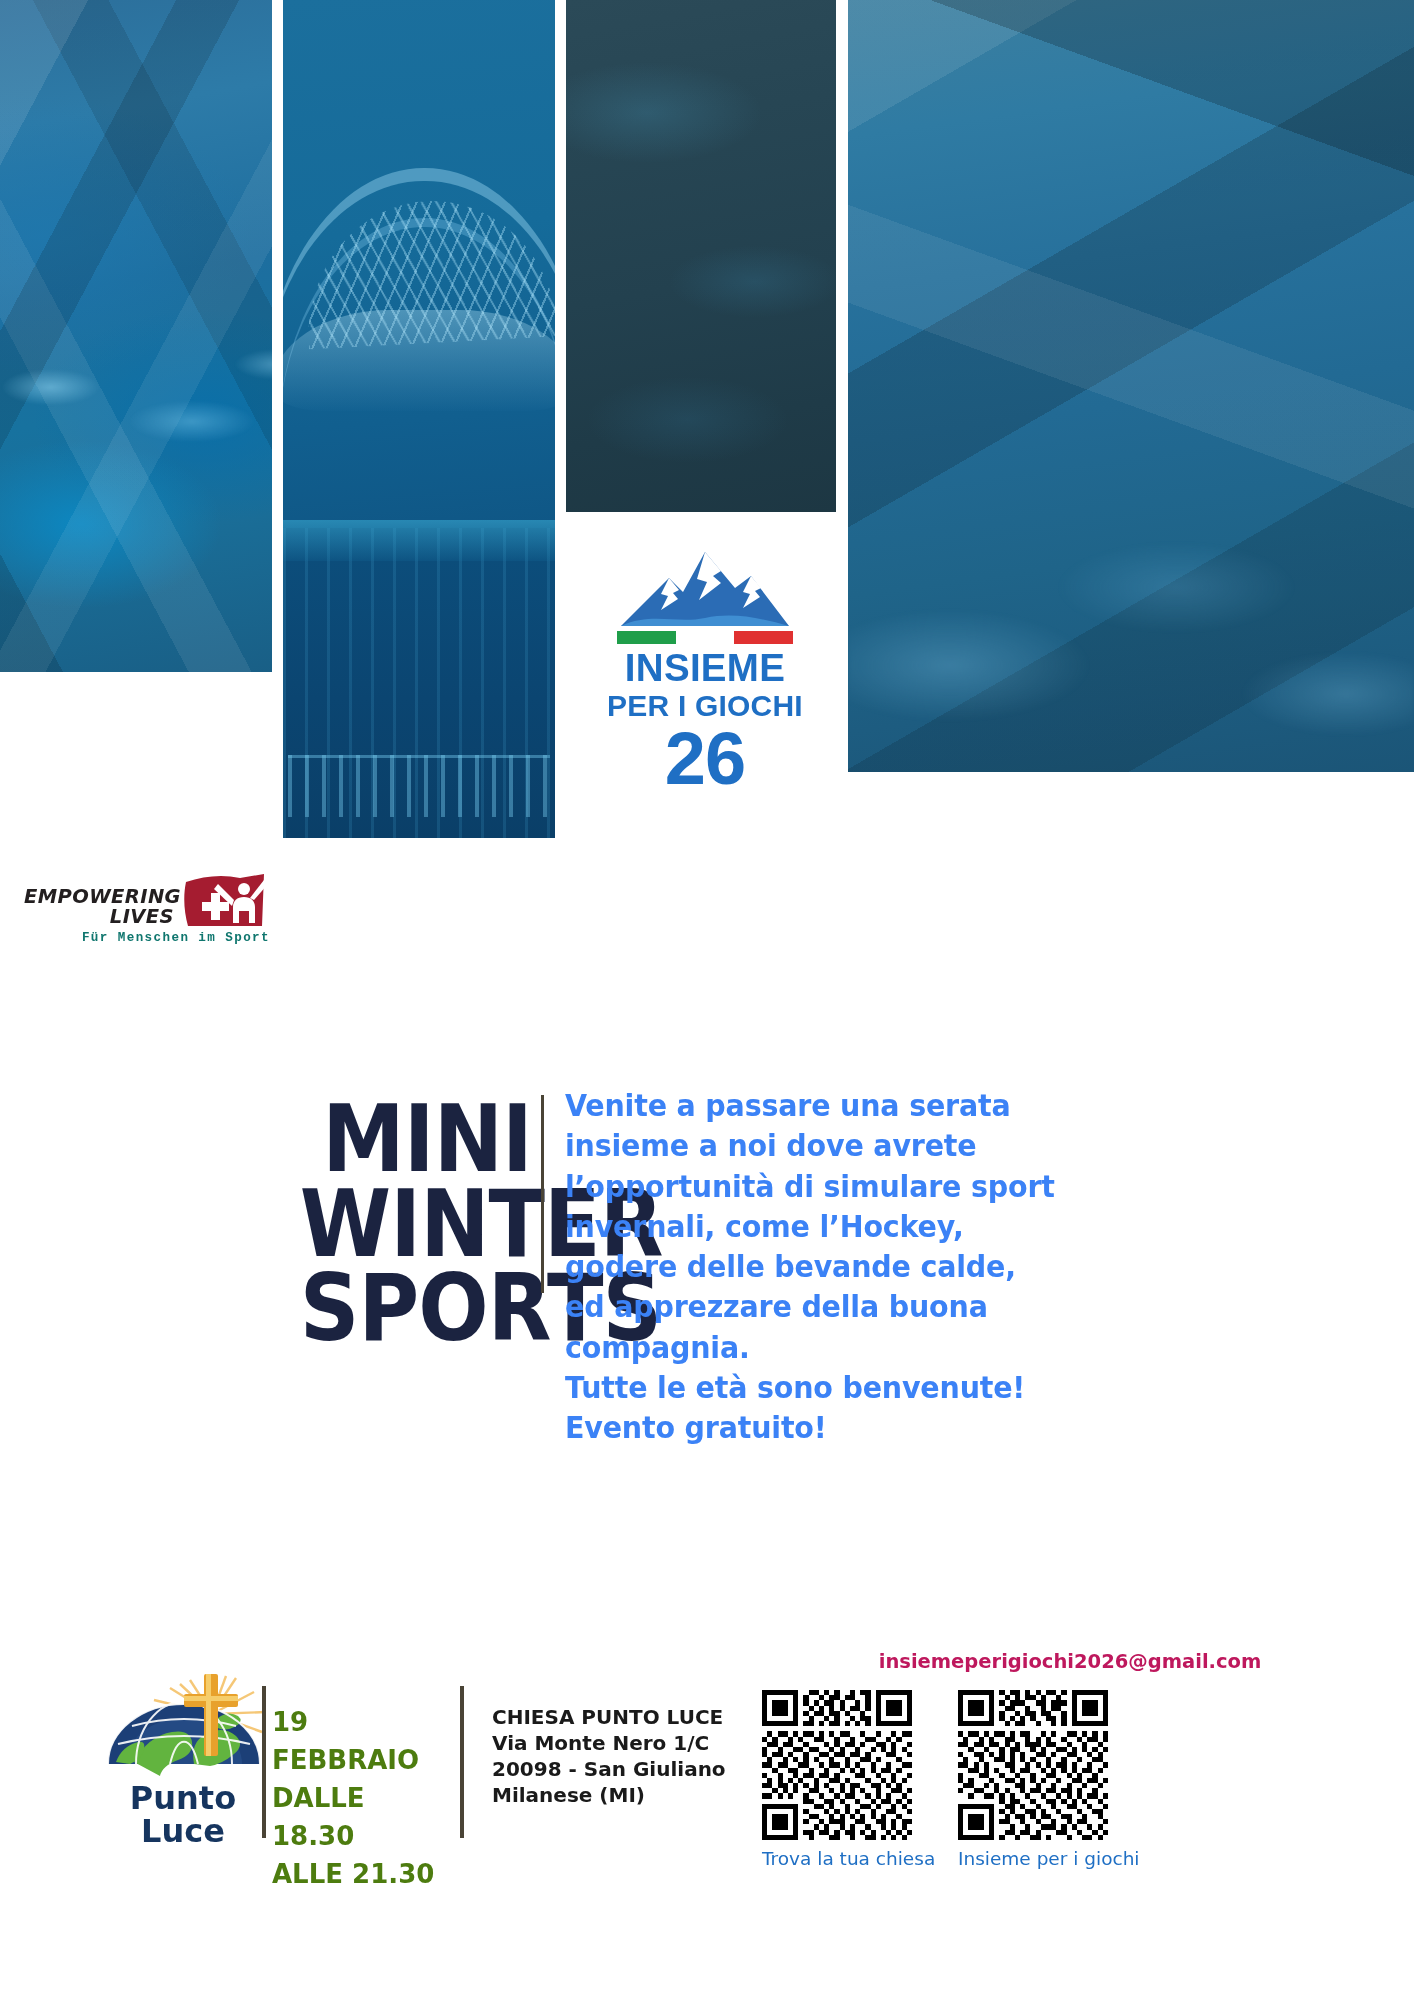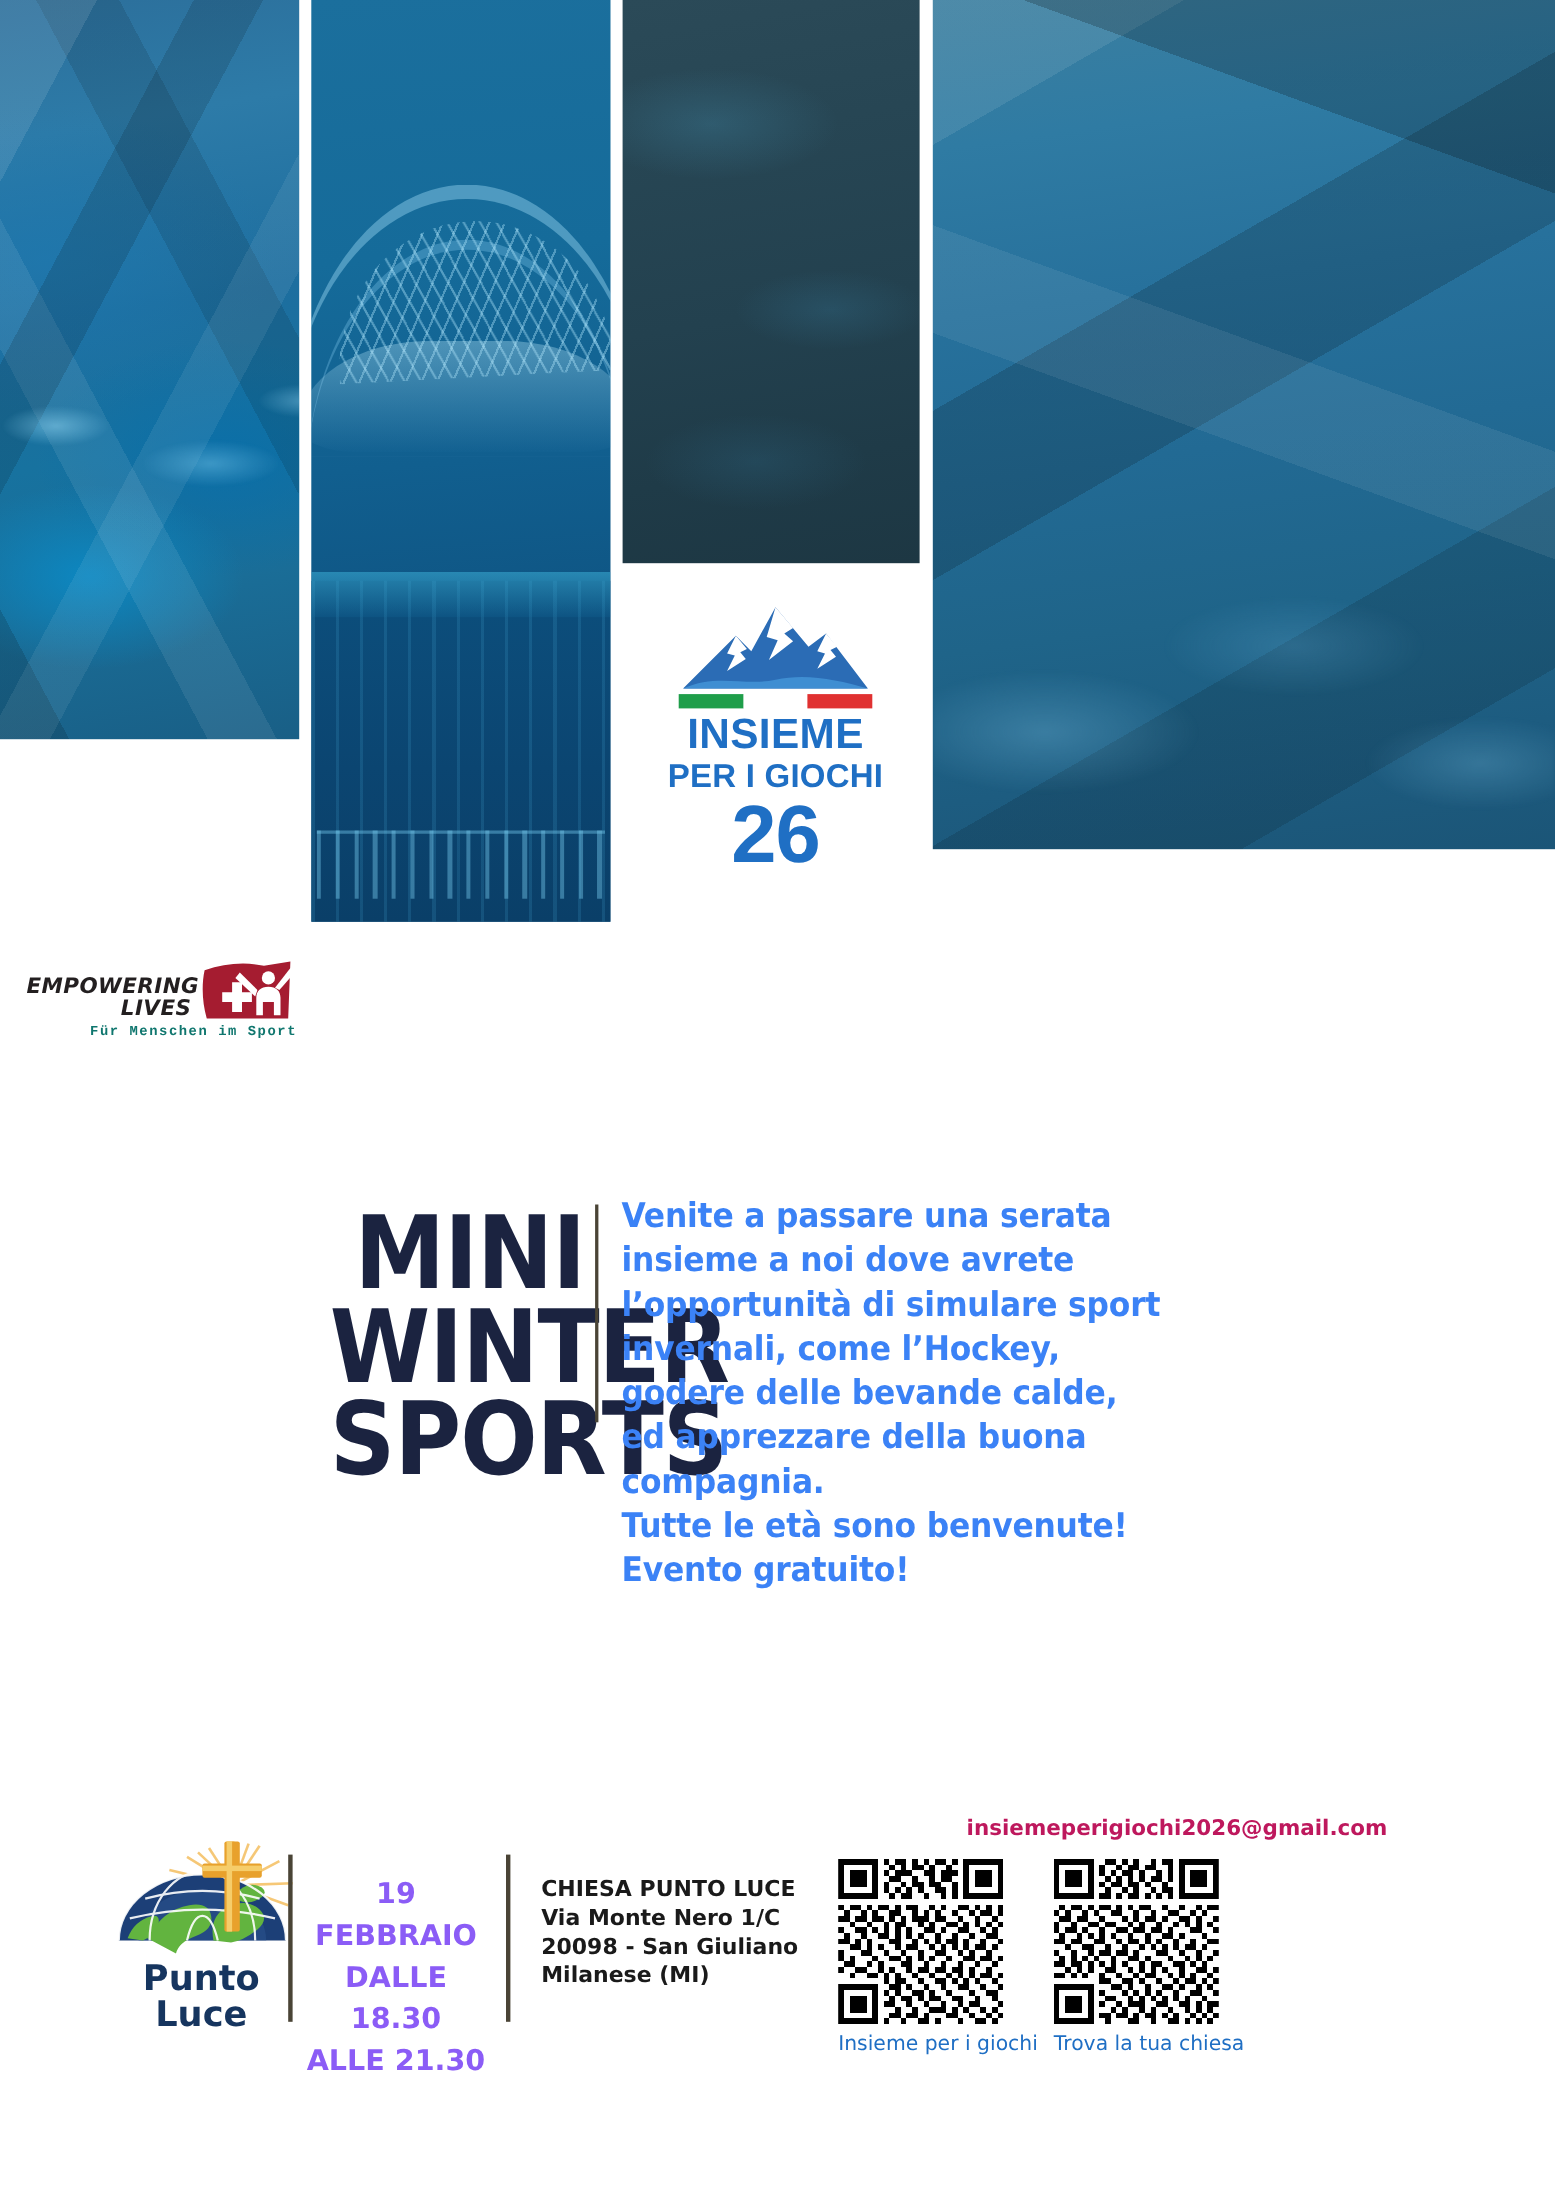--- a/index.html
+++ b/index.html
@@ -145,22 +145,22 @@
 
   .punto{position:absolute;left:88px;top:16px;width:190px;text-align:center;}
   .punto svg{display:block;margin:0 auto;}
   .punto-t1,.punto-t2{font-weight:800;color:#16355f;font-size:32px;line-height:1.0;
     font-family:"DejaVu Sans", sans-serif;}
   .punto-t2{margin-top:1px;}
 
   .vdiv-a{position:absolute;left:262px;top:36px;width:4px;height:152px;background:#4a4436;}
   .vdiv-b{position:absolute;left:460px;top:36px;width:4px;height:152px;background:#4a4436;}
 
-  .datecol{position:absolute;left:272px;top:54px;width:176px;text-align:center;
-    color:#8b5cf6;font-weight:800;font-family:"DejaVu Sans", sans-serif;}
+  .datecol{position:absolute;left:272px;top:54px;width:176px;text-align:left;
+    color:#4d7c0f;font-weight:800;font-family:"DejaVu Sans", sans-serif;}
   .datecol div{font-size:26px;line-height:1.46;}
 
   .addrcol{position:absolute;left:492px;top:54px;width:280px;
     color:#1a1a1a;font-weight:800;font-family:"DejaVu Sans", sans-serif;}
   .addrcol div{font-size:20px;line-height:1.30;}
 
   .email{position:absolute;left:770px;top:0px;width:600px;text-align:center;
     font-size:19.5px;font-weight:700;color:#be185d;font-family:"DejaVu Sans", sans-serif;}
 
   .qrwrap{position:absolute;left:762px;top:40px;width:600px;
@@ -312,20 +312,60 @@
   <div class="email">insiemeperigiochi2026@gmail.com</div>
 
   <div class="qrwrap">
     <div class="qritem">
       <svg class="qrbox" viewBox="0 0 29 29" shape-rendering="crispEdges">
         <rect width="29" height="29" fill="#fff"></rect>
         <g fill="#000">
           <path d="M0 0h7v7H0z M1 1v5h5V1z M2 2h3v3H2z"></path>
           <path d="M22 0h7v7h-7z M23 1v5h5V1z M24 2h3v3h-3z"></path>
           <path d="M0 22h7v7H0z M1 23v5h5v-5z M2 24h3v3H2z"></path>
+          <path d="M9 0h2v1H9z M12 0h1v1h-1z M14 0h1v2h-1z M17 0h1v1h-1z M19 0h2v1h-2z"></path>
+          <path d="M8 1h1v2H8z M11 1h1v1h-1z M13 1h1v1h-1z M16 1h2v1h-2z M20 1h1v1h-1z"></path>
+          <path d="M10 2h1v1h-1z M12 2h2v1h-2z M15 2h1v2h-1z M18 2h1v1h-1z M20 2h1v2h-1z"></path>
+          <path d="M9 3h1v1H9z M11 3h1v2h-1z M13 3h1v1h-1z M17 3h2v1h-2z"></path>
+          <path d="M8 4h1v1H8z M10 4h1v1h-1z M13 4h2v1h-2z M16 4h1v1h-1z M19 4h1v2h-1z"></path>
+          <path d="M9 5h1v2H9z M12 5h1v1h-1z M14 5h1v1h-1z M17 5h1v1h-1z M20 5h1v1h-1z"></path>
+          <path d="M8 6h1v1H8z M11 6h1v1h-1z M13 6h2v1h-2z M16 6h1v1h-1z M18 6h1v1h-1z M20 6h1v1h-1z"></path>
+          <path d="M1 8h1v1H1z M3 8h2v1H3z M6 8h1v1H6z M8 8h2v1H8z M11 8h1v1h-1z M13 8h1v1h-1z M15 8h2v1h-2z M19 8h1v1h-1z M22 8h1v1h-1z M25 8h1v1h-1z M27 8h2v1h-2z"></path>
+          <path d="M0 9h1v1H0z M2 9h1v2H2z M5 9h1v1H5z M7 9h1v1H7z M10 9h2v1h-2z M14 9h1v2h-1z M17 9h1v1h-1z M20 9h2v1h-2z M24 9h1v1h-1z M26 9h1v1h-1z"></path>
+          <path d="M1 10h1v1H1z M4 10h2v1H4z M8 10h1v1H8z M12 10h1v1h-1z M16 10h2v1h-2z M19 10h1v1h-1z M22 10h2v1h-2z M25 10h1v2h-1z M28 10h1v1h-1z"></path>
+          <path d="M0 11h1v2H0z M3 11h1v1H3z M6 11h2v1H6z M9 11h2v1H9z M13 11h1v1h-1z M15 11h1v1h-1z M18 11h1v2h-1z M21 11h1v1h-1z M23 11h1v1h-1z M27 11h1v1h-1z"></path>
+          <path d="M2 12h2v1H2z M5 12h1v1H5z M8 12h1v2H8z M11 12h2v1h-2z M14 12h2v1h-2z M17 12h1v1h-1z M20 12h1v1h-1z M24 12h2v1h-2z M28 12h1v1h-1z"></path>
+          <path d="M1 13h1v1H1z M4 13h1v2H4z M6 13h1v1H6z M10 13h1v1h-1z M13 13h1v1h-1z M16 13h1v2h-1z M19 13h2v1h-2z M22 13h1v1h-1z M26 13h1v1h-1z"></path>
+          <path d="M0 14h2v1H0z M3 14h1v1H3z M7 14h2v1H7z M11 14h1v1h-1z M13 14h2v1h-2z M18 14h1v1h-1z M21 14h1v2h-1z M24 14h1v1h-1z M27 14h2v1h-2z"></path>
+          <path d="M2 15h1v1H2z M5 15h2v1H5z M9 15h1v1H9z M12 15h1v2h-1z M15 15h1v1h-1z M17 15h1v1h-1z M19 15h1v1h-1z M23 15h2v1h-2z M26 15h1v1h-1z"></path>
+          <path d="M0 16h1v1H0z M3 16h1v2H3z M6 16h1v1H6z M8 16h2v1H8z M11 16h1v1h-1z M14 16h1v1h-1z M18 16h2v1h-2z M22 16h1v1h-1z M25 16h1v2h-1z M28 16h1v1h-1z"></path>
+          <path d="M1 17h1v2H1z M5 17h1v1H5z M7 17h1v1H7z M10 17h1v2h-1z M13 17h2v1h-2z M16 17h1v1h-1z M20 17h1v1h-1z M23 17h1v1h-1z M27 17h1v1h-1z"></path>
+          <path d="M0 18h1v1H0z M3 18h2v1H3z M6 18h1v2H6z M8 18h1v1H8z M12 18h1v1h-1z M15 18h1v2h-1z M17 18h2v1h-2z M21 18h2v1h-2z M24 18h1v1h-1z M26 18h1v1h-1z"></path>
+          <path d="M2 19h1v1H2z M4 19h1v1H4z M9 19h2v1H9z M13 19h1v1h-1z M17 19h1v1h-1z M19 19h1v1h-1z M22 19h1v2h-1z M25 19h2v1h-2z M28 19h1v1h-1z"></path>
+          <path d="M0 20h2v1H0z M3 20h1v1H3z M5 20h1v1H5z M8 20h1v2H8z M11 20h1v1h-1z M14 20h1v1h-1z M16 20h2v1h-2z M20 20h1v1h-1z M24 20h1v1h-1z M27 20h1v1h-1z"></path>
+          <path d="M9 21h1v1H9z M12 21h2v1h-2z M15 21h1v1h-1z M18 21h1v1h-1z M21 21h1v1h-1z M23 21h2v1h-2z M26 21h1v1h-1z M28 21h1v1h-1z"></path>
+          <path d="M10 22h2v1h-2z M13 22h1v1h-1z M16 22h1v2h-1z M19 22h2v1h-2z M22 22h1v1h-1z M25 22h1v1h-1z M27 22h1v1h-1z"></path>
+          <path d="M8 23h1v1H8z M12 23h1v1h-1z M14 23h1v1h-1z M18 23h1v1h-1z M21 23h1v2h-1z M24 23h2v1h-2z M28 23h1v1h-1z"></path>
+          <path d="M9 24h2v1H9z M13 24h1v2h-1z M15 24h1v1h-1z M17 24h1v1h-1z M19 24h1v1h-1z M23 24h1v1h-1z M26 24h1v1h-1z"></path>
+          <path d="M8 25h1v1H8z M11 25h1v1h-1z M14 25h2v1h-2z M18 25h2v1h-2z M22 25h2v1h-2z M25 25h1v2h-1z M27 25h2v1h-2z"></path>
+          <path d="M10 26h1v1h-1z M12 26h1v1h-1z M15 26h1v1h-1z M17 26h1v1h-1z M20 26h1v1h-1z M23 26h1v1h-1z M27 26h1v1h-1z"></path>
+          <path d="M8 27h2v1H8z M11 27h2v1h-2z M14 27h1v1h-1z M16 27h2v1h-2z M19 27h1v1h-1z M21 27h1v1h-1z M24 27h1v1h-1z M26 27h1v1h-1z M28 27h1v1h-1z"></path>
+          <path d="M9 28h1v1H9z M13 28h2v1h-2z M17 28h1v1h-1z M20 28h2v1h-2z M23 28h1v1h-1z M25 28h1v1h-1z M27 28h1v1h-1z"></path>
+        </g>
+      </svg>
+      <div class="qrcap">Trova la tua chiesa</div>
+    </div>
+
+    <div class="qritem">
+      <svg class="qrbox" viewBox="0 0 29 29" shape-rendering="crispEdges">
+        <rect width="29" height="29" fill="#fff"></rect>
+        <g fill="#000">
+          <path d="M0 0h7v7H0z M1 1v5h5V1z M2 2h3v3H2z"></path>
+          <path d="M22 0h7v7h-7z M23 1v5h5V1z M24 2h3v3h-3z"></path>
+          <path d="M0 22h7v7H0z M1 23v5h5v-5z M2 24h3v3H2z"></path>
           <path d="M8 0h1v1H8z M10 0h2v1h-2z M13 0h1v2h-1z M15 0h1v1h-1z M17 0h2v1h-2z M20 0h1v1h-1z"></path>
           <path d="M9 1h1v1H9z M11 1h1v2h-1z M14 1h1v1h-1z M16 1h1v1h-1z M19 1h1v2h-1z"></path>
           <path d="M8 2h1v1H8z M10 2h1v1h-1z M12 2h1v1h-1z M15 2h2v1h-2z M18 2h1v1h-1z M20 2h1v1h-1z"></path>
           <path d="M9 3h2v1H9z M13 3h1v1h-1z M16 3h1v2h-1z M18 3h2v1h-2z"></path>
           <path d="M8 4h1v2H8z M11 4h1v1h-1z M13 4h2v1h-2z M17 4h1v1h-1z M20 4h1v2h-1z"></path>
           <path d="M10 5h1v1h-1z M12 5h1v2h-1z M14 5h1v1h-1z M17 5h2v1h-2z"></path>
           <path d="M9 6h1v1H9z M11 6h2v1h-2z M15 6h1v1h-1z M18 6h1v1h-1z M20 6h1v1h-1z"></path>
           <path d="M0 8h1v1H0z M2 8h2v1H2z M5 8h1v1H5z M7 8h2v1H7z M10 8h1v1h-1z M12 8h2v1h-2z M16 8h1v1h-1z M18 8h1v1h-1z M21 8h2v1h-2z M24 8h1v1h-1z M26 8h1v1h-1z M28 8h1v1h-1z"></path>
           <path d="M1 9h1v1H1z M4 9h1v2H4z M6 9h1v1H6z M9 9h2v1H9z M13 9h1v1h-1z M15 9h1v2h-1z M17 9h1v1h-1z M20 9h1v1h-1z M23 9h1v1h-1z M25 9h2v1h-2z M28 9h1v1h-1z"></path>
           <path d="M0 10h2v1H0z M3 10h1v1H3z M6 10h2v1H6z M9 10h1v1H9z M11 10h1v1h-1z M13 10h2v1h-2z M17 10h2v1h-2z M21 10h1v1h-1z M24 10h1v2h-1z M27 10h1v1h-1z"></path>
@@ -344,54 +384,14 @@
           <path d="M8 23h1v1H8z M10 23h1v1h-1z M13 23h2v1h-2z M16 23h1v2h-1z M19 23h1v1h-1z M23 23h1v1h-1z M26 23h2v1h-2z"></path>
           <path d="M9 24h1v1H9z M11 24h2v1h-2z M14 24h1v1h-1z M17 24h1v1h-1z M20 24h2v1h-2z M24 24h1v1h-1z M27 24h1v1h-1z"></path>
           <path d="M8 25h2v1H8z M12 25h1v1h-1z M15 25h1v1h-1z M18 25h1v2h-1z M21 25h1v1h-1z M23 25h2v1h-2z M28 25h1v1h-1z"></path>
           <path d="M10 26h1v1h-1z M13 26h1v1h-1z M16 26h2v1h-2z M20 26h1v1h-1z M22 26h1v1h-1z M25 26h1v1h-1z M27 26h1v1h-1z"></path>
           <path d="M9 27h2v1H9z M12 27h2v1h-2z M15 27h1v1h-1z M19 27h2v1h-2z M23 27h1v1h-1z M26 27h1v1h-1z M28 27h1v1h-1z"></path>
           <path d="M8 28h1v1H8z M11 28h1v1h-1z M14 28h2v1h-2z M17 28h1v1h-1z M21 28h1v1h-1z M24 28h2v1h-2z M27 28h1v1h-1z"></path>
         </g>
       </svg>
       <div class="qrcap">Insieme per i giochi</div>
     </div>
-
-    <div class="qritem">
-      <svg class="qrbox" viewBox="0 0 29 29" shape-rendering="crispEdges">
-        <rect width="29" height="29" fill="#fff"></rect>
-        <g fill="#000">
-          <path d="M0 0h7v7H0z M1 1v5h5V1z M2 2h3v3H2z"></path>
-          <path d="M22 0h7v7h-7z M23 1v5h5V1z M24 2h3v3h-3z"></path>
-          <path d="M0 22h7v7H0z M1 23v5h5v-5z M2 24h3v3H2z"></path>
-          <path d="M9 0h2v1H9z M12 0h1v1h-1z M14 0h1v2h-1z M17 0h1v1h-1z M19 0h2v1h-2z"></path>
-          <path d="M8 1h1v2H8z M11 1h1v1h-1z M13 1h1v1h-1z M16 1h2v1h-2z M20 1h1v1h-1z"></path>
-          <path d="M10 2h1v1h-1z M12 2h2v1h-2z M15 2h1v2h-1z M18 2h1v1h-1z M20 2h1v2h-1z"></path>
-          <path d="M9 3h1v1H9z M11 3h1v2h-1z M13 3h1v1h-1z M17 3h2v1h-2z"></path>
-          <path d="M8 4h1v1H8z M10 4h1v1h-1z M13 4h2v1h-2z M16 4h1v1h-1z M19 4h1v2h-1z"></path>
-          <path d="M9 5h1v2H9z M12 5h1v1h-1z M14 5h1v1h-1z M17 5h1v1h-1z M20 5h1v1h-1z"></path>
-          <path d="M8 6h1v1H8z M11 6h1v1h-1z M13 6h2v1h-2z M16 6h1v1h-1z M18 6h1v1h-1z M20 6h1v1h-1z"></path>
-          <path d="M1 8h1v1H1z M3 8h2v1H3z M6 8h1v1H6z M8 8h2v1H8z M11 8h1v1h-1z M13 8h1v1h-1z M15 8h2v1h-2z M19 8h1v1h-1z M22 8h1v1h-1z M25 8h1v1h-1z M27 8h2v1h-2z"></path>
-          <path d="M0 9h1v1H0z M2 9h1v2H2z M5 9h1v1H5z M7 9h1v1H7z M10 9h2v1h-2z M14 9h1v2h-1z M17 9h1v1h-1z M20 9h2v1h-2z M24 9h1v1h-1z M26 9h1v1h-1z"></path>
-          <path d="M1 10h1v1H1z M4 10h2v1H4z M8 10h1v1H8z M12 10h1v1h-1z M16 10h2v1h-2z M19 10h1v1h-1z M22 10h2v1h-2z M25 10h1v2h-1z M28 10h1v1h-1z"></path>
-          <path d="M0 11h1v2H0z M3 11h1v1H3z M6 11h2v1H6z M9 11h2v1H9z M13 11h1v1h-1z M15 11h1v1h-1z M18 11h1v2h-1z M21 11h1v1h-1z M23 11h1v1h-1z M27 11h1v1h-1z"></path>
-          <path d="M2 12h2v1H2z M5 12h1v1H5z M8 12h1v2H8z M11 12h2v1h-2z M14 12h2v1h-2z M17 12h1v1h-1z M20 12h1v1h-1z M24 12h2v1h-2z M28 12h1v1h-1z"></path>
-          <path d="M1 13h1v1H1z M4 13h1v2H4z M6 13h1v1H6z M10 13h1v1h-1z M13 13h1v1h-1z M16 13h1v2h-1z M19 13h2v1h-2z M22 13h1v1h-1z M26 13h1v1h-1z"></path>
-          <path d="M0 14h2v1H0z M3 14h1v1H3z M7 14h2v1H7z M11 14h1v1h-1z M13 14h2v1h-2z M18 14h1v1h-1z M21 14h1v2h-1z M24 14h1v1h-1z M27 14h2v1h-2z"></path>
-          <path d="M2 15h1v1H2z M5 15h2v1H5z M9 15h1v1H9z M12 15h1v2h-1z M15 15h1v1h-1z M17 15h1v1h-1z M19 15h1v1h-1z M23 15h2v1h-2z M26 15h1v1h-1z"></path>
-          <path d="M0 16h1v1H0z M3 16h1v2H3z M6 16h1v1H6z M8 16h2v1H8z M11 16h1v1h-1z M14 16h1v1h-1z M18 16h2v1h-2z M22 16h1v1h-1z M25 16h1v2h-1z M28 16h1v1h-1z"></path>
-          <path d="M1 17h1v2H1z M5 17h1v1H5z M7 17h1v1H7z M10 17h1v2h-1z M13 17h2v1h-2z M16 17h1v1h-1z M20 17h1v1h-1z M23 17h1v1h-1z M27 17h1v1h-1z"></path>
-          <path d="M0 18h1v1H0z M3 18h2v1H3z M6 18h1v2H6z M8 18h1v1H8z M12 18h1v1h-1z M15 18h1v2h-1z M17 18h2v1h-2z M21 18h2v1h-2z M24 18h1v1h-1z M26 18h1v1h-1z"></path>
-          <path d="M2 19h1v1H2z M4 19h1v1H4z M9 19h2v1H9z M13 19h1v1h-1z M17 19h1v1h-1z M19 19h1v1h-1z M22 19h1v2h-1z M25 19h2v1h-2z M28 19h1v1h-1z"></path>
-          <path d="M0 20h2v1H0z M3 20h1v1H3z M5 20h1v1H5z M8 20h1v2H8z M11 20h1v1h-1z M14 20h1v1h-1z M16 20h2v1h-2z M20 20h1v1h-1z M24 20h1v1h-1z M27 20h1v1h-1z"></path>
-          <path d="M9 21h1v1H9z M12 21h2v1h-2z M15 21h1v1h-1z M18 21h1v1h-1z M21 21h1v1h-1z M23 21h2v1h-2z M26 21h1v1h-1z M28 21h1v1h-1z"></path>
-          <path d="M10 22h2v1h-2z M13 22h1v1h-1z M16 22h1v2h-1z M19 22h2v1h-2z M22 22h1v1h-1z M25 22h1v1h-1z M27 22h1v1h-1z"></path>
-          <path d="M8 23h1v1H8z M12 23h1v1h-1z M14 23h1v1h-1z M18 23h1v1h-1z M21 23h1v2h-1z M24 23h2v1h-2z M28 23h1v1h-1z"></path>
-          <path d="M9 24h2v1H9z M13 24h1v2h-1z M15 24h1v1h-1z M17 24h1v1h-1z M19 24h1v1h-1z M23 24h1v1h-1z M26 24h1v1h-1z"></path>
-          <path d="M8 25h1v1H8z M11 25h1v1h-1z M14 25h2v1h-2z M18 25h2v1h-2z M22 25h2v1h-2z M25 25h1v2h-1z M27 25h2v1h-2z"></path>
-          <path d="M10 26h1v1h-1z M12 26h1v1h-1z M15 26h1v1h-1z M17 26h1v1h-1z M20 26h1v1h-1z M23 26h1v1h-1z M27 26h1v1h-1z"></path>
-          <path d="M8 27h2v1H8z M11 27h2v1h-2z M14 27h1v1h-1z M16 27h2v1h-2z M19 27h1v1h-1z M21 27h1v1h-1z M24 27h1v1h-1z M26 27h1v1h-1z M28 27h1v1h-1z"></path>
-          <path d="M9 28h1v1H9z M13 28h2v1h-2z M17 28h1v1h-1z M20 28h2v1h-2z M23 28h1v1h-1z M25 28h1v1h-1z M27 28h1v1h-1z"></path>
-        </g>
-      </svg>
-      <div class="qrcap">Trova la tua chiesa</div>
-    </div>
   </div>
 </div>
 
 </body></html>

